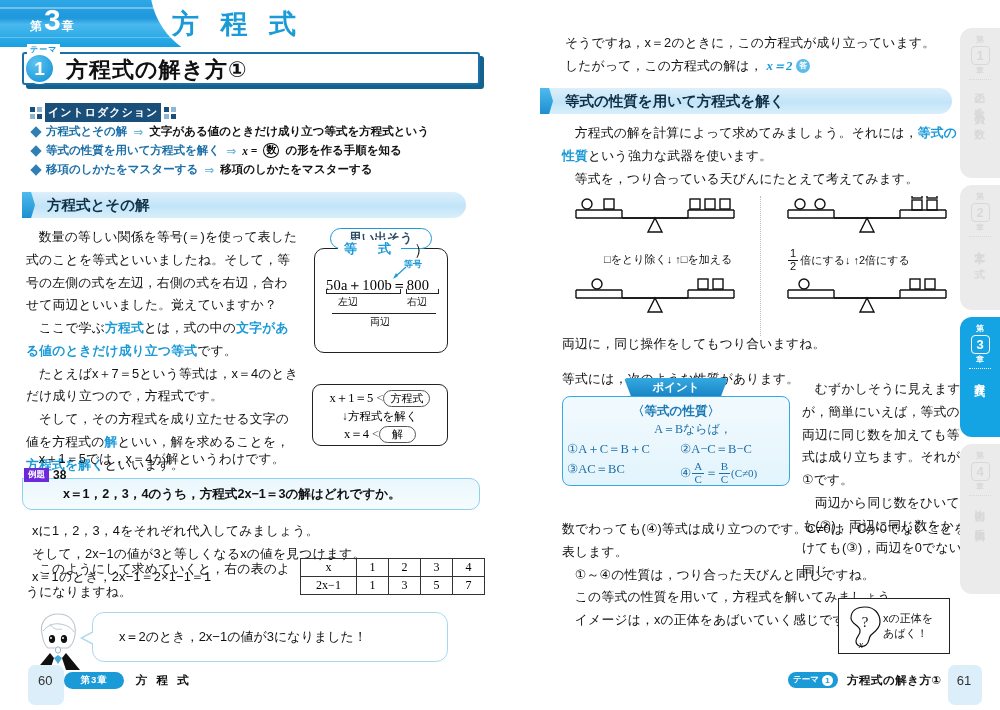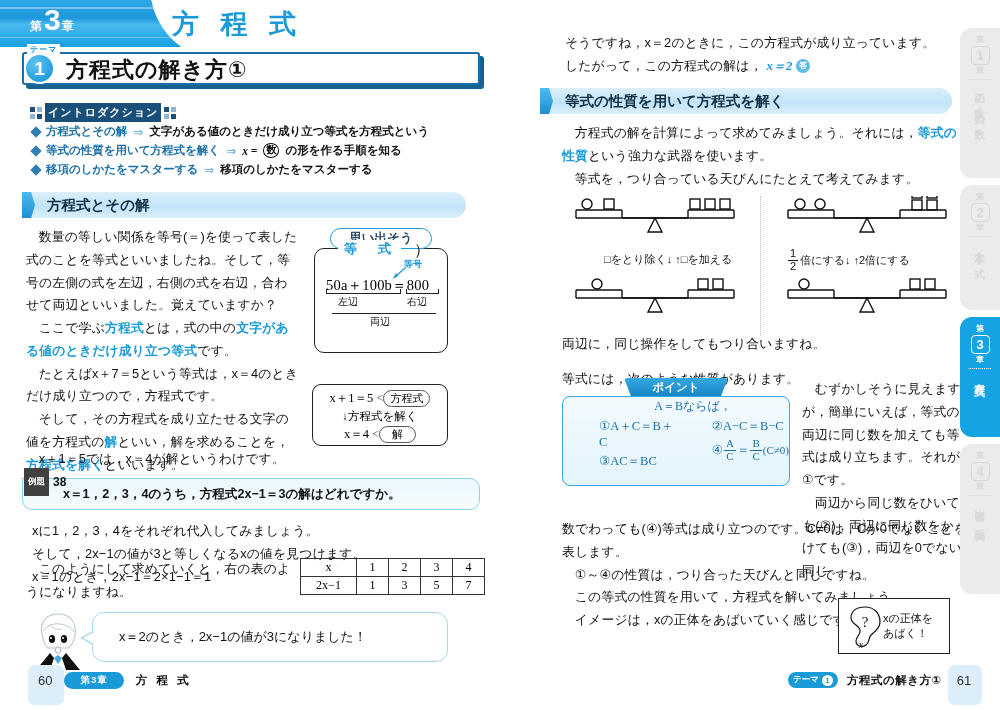--- a/index.html
+++ b/index.html
@@ -123,21 +123,21 @@
   }
   .pill-sm {
     display:inline-block; border:1.2px solid #555; border-radius:10px;
     padding:0px 6px; font-size:11px; font-family:"Liberation Sans",sans-serif;
   }
 
   
   .ex-tag {
     position:absolute; left:24px; top:468px; z-index:6; display:flex; align-items:center; gap:4px;
   }
-  .ex-tag .lbl { background:#404040; color:#fff; font-size:8.5px; font-weight:bold; padding:8px 4px;}
+  .ex-tag .lbl { background:#6d28d9; color:#fff; font-size:8.5px; font-weight:bold; padding:1px 4px;}
   .ex-tag .num { font-size:12px; font-weight:bold; color:#111;}
   .ex-box {
     position:absolute; left:22px; top:478px; width:458px; height:32px;
     border:1px solid #8fd0ef; border-radius:0 10px 10px 10px;
     background: linear-gradient(180deg,#eaf7fd,#f6fcfe);
     display:flex; align-items:center;
   }
   .ex-box .q { margin-left:40px; font-size:12.6px; color:#111; font-weight:bold;}
 
   
@@ -199,21 +199,21 @@
   }
   .point-box {
     position:absolute; left:562px; top:396px; width:228px; height:90px;
     border:1.6px solid #35a9e2; border-radius:8px;
     background: linear-gradient(180deg,#f2fafe,#e3f4fc);
     color:#1b6fa8;
   }
   .pb-title { text-align:center; font-size:12.5px; font-weight:bold; margin-top:6px; color:#1b7ab5;}
   .pb-sub { text-align:center; font-size:12px; font-family:"Liberation Serif",serif; margin-top:1px;padding-left:34px;}
   .pb-grid { display:flex; margin-top:3px; font-family:"Liberation Serif",serif; font-size:12.5px;}
-  .pb-col { width:50%; padding-left:12px;margin-left:24px;}
+  .pb-col { width:50%; padding-left:4px;}
   .pb-col div { margin-bottom:3px;}
   .frac { display:inline-block; vertical-align:middle; text-align:center; font-size:11px; line-height:1.05;}
   .frac .n { border-bottom:1px solid #1b6fa8; display:block; padding:0 2px;}
 
   
   .xid-box {
     position:absolute; left:838px; top:598px; width:112px; height:56px;
     border:1.4px solid #222; background:#fff; display:flex; align-items:center;
   }
   .xid-txt { font-size:11px; line-height:1.35; color:#111; margin-left:44px;}
@@ -527,20 +527,21 @@
     </svg>
   </div>
 
   <div class="body-txt" style="position:absolute; left:562px; top:333px; width:400px;">
     <div>両辺に，同じ操作をしてもつり合いますね。</div>
     <div style="margin-top:12px;">等式には，次のような性質があります。</div>
   </div>
 
   <div class="point-tab">ポイント</div>
   <div class="point-box">
+    <div class="pb-title">〈等式の性質〉</div>
     <div class="pb-sub">A＝Bならば，</div>
     <div class="pb-grid">
       <div class="pb-col">
         <div>①A＋C＝B＋C</div>
         <div>③AC＝BC</div>
       </div>
       <div class="pb-col">
         <div>②A−C＝B−C</div>
         <div style="display:flex; align-items:center; gap:1px;">
           <span>④</span>

